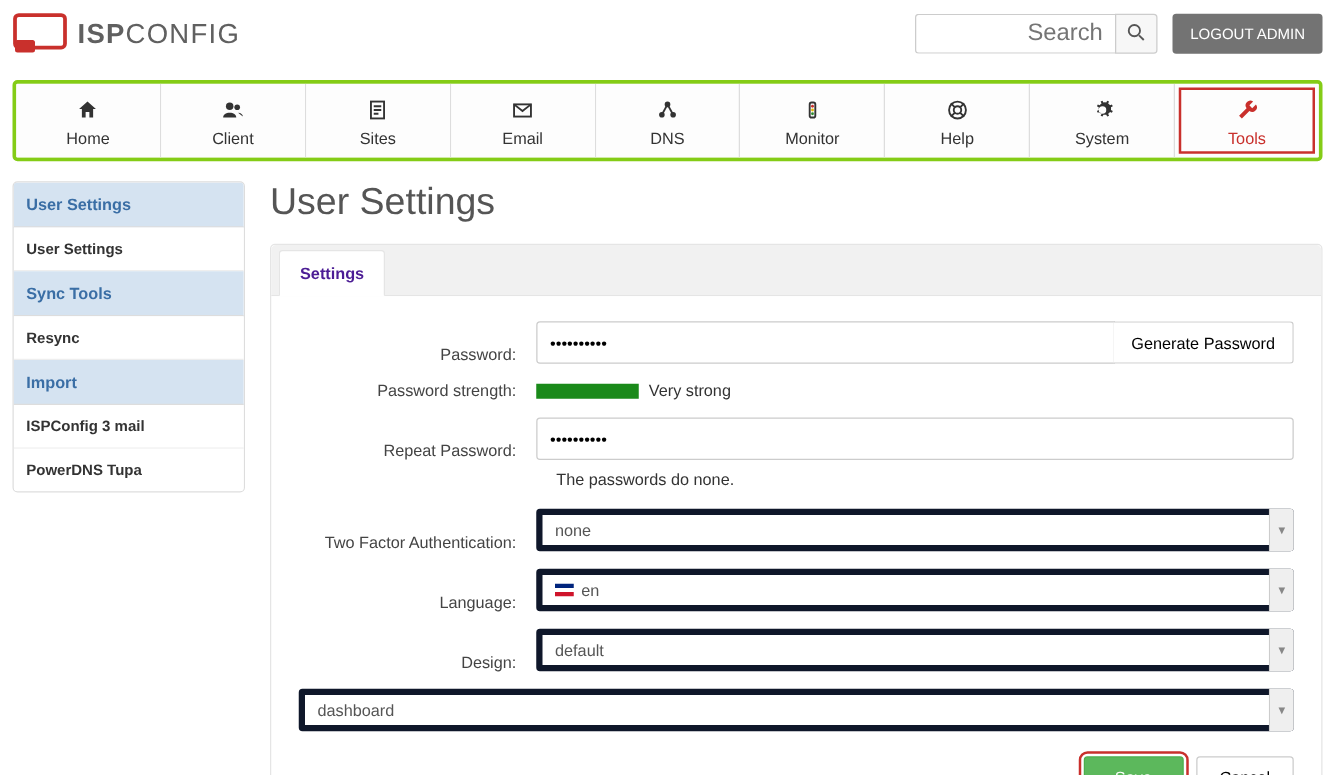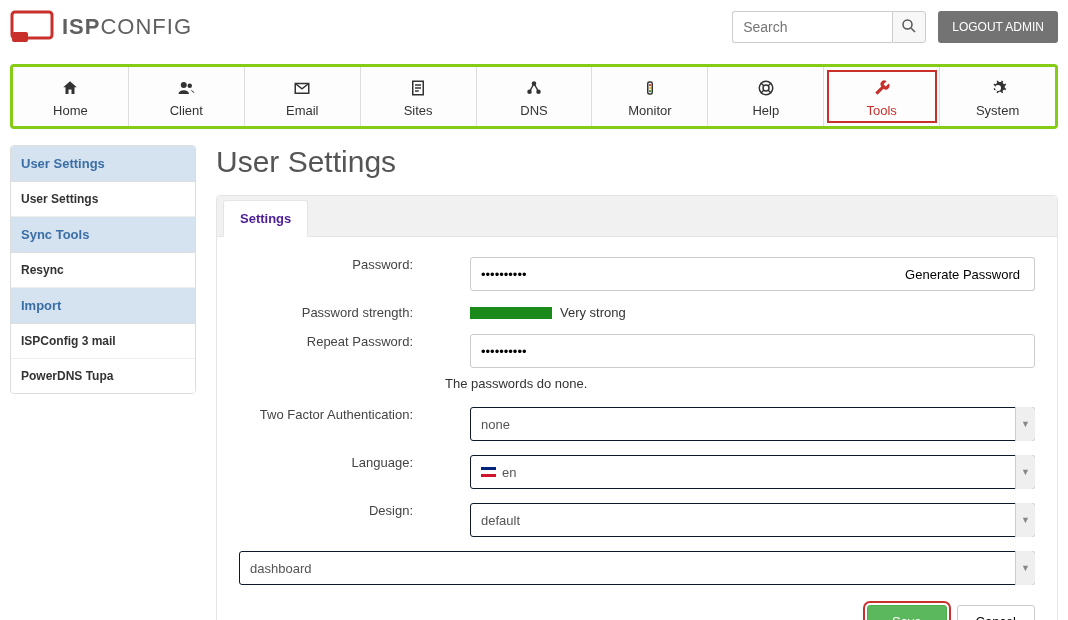--- a/index.html
+++ b/index.html
@@ -6,21 +6,21 @@
     body { font-family: -apple-system, BlinkMacSystemFont, "Segoe UI", Helvetica, Arial, sans-serif; font-size: 13px; background: #ffffff; color: #333; }
 
     
     .header { display: flex; align-items: center; justify-content: space-between; padding: 10px 10px 20px 10px; }
     .logo-wrap { display: flex; align-items: center; gap: 8px; }
     .logo-icon svg { display: block; }
     .brand { font-size: 22px; letter-spacing: 1px; color: #606060; font-weight: 400; }
     .brand strong { font-weight: 700; }
     .header-right { display: flex; align-items: center; gap: 12px; }
     .search-group { display: flex; }
-    .search-input { width: 160px; height: 32px; border: 1px solid #ccc; border-right: none; border-radius: 3px 0 0 3px; padding: 12px 10px; font-size: 14px; outline: none; }
+    .search-input { width: 160px; height: 32px; border: 1px solid #ccc; border-right: none; border-radius: 3px 0 0 3px; padding: 12px 10px; font-size: 19px; outline: none; text-align: right; }
     .search-btn { width: 34px; height: 32px; border: 1px solid #ccc; background: #f7f7f7; border-radius: 0 3px 3px 0; cursor: pointer; display: flex; align-items: center; justify-content: center; }
     .logout-btn { height: 32px; padding: 0 14px; background: #737373; color: #fff; border: none; border-radius: 3px; font-size: 12px; cursor: pointer; }
 
     
     .main-nav { display: flex; border: 3px solid #84cc16; border-radius: 4px; overflow: hidden; margin: 0 10px; }
     .nav-item { flex: 1; text-align: center; padding: 10px 0 8px 0; border-right: 1px solid #ddd; cursor: pointer; background: #fdfdfd; }
     .nav-item:last-child { border-right: none; }
     .nav-item .nav-icon { height: 22px; display: flex; align-items: center; justify-content: center; font-size: 18px; color: #333; }
     .nav-item .nav-label { font-size: 13px; margin-top: 4px; }
     .nav-item.active { outline: 2px solid #c9302c; outline-offset: -5px; }
@@ -36,34 +36,34 @@
     
     .content { flex: 1; }
     .page-title { font-size: 30px; font-weight: 400; color: #555; margin-bottom: 16px; }
 
     .panel { border: 1px solid #e5e5e5; border-radius: 4px; }
     .tabs { background: #f1f1f1; border-bottom: 1px solid #e5e5e5; display: flex; border-radius: 4px 4px 0 0; }
     .tab { padding: 10px 16px; font-weight: 600; font-size: 13px; color: #4c1d95; cursor: pointer; }
     .tab.active { background: #fff; border: 1px solid #e5e5e5; border-bottom-color: #fff; border-top-left-radius: 3px; border-top-right-radius: 3px; margin-bottom: -1px; margin-left: 6px; margin-top: 4px; }
 
     .form { padding: 20px 22px 22px 22px; }
-    .form-row { display: flex; align-items: flex-start; margin-bottom: 14px; gap: 41px; }
+    .form-row { display: flex; align-items: flex-end; margin-bottom: 14px; }
     .form-label { width: 190px; text-align: right; padding-right: 16px; color: #444; font-size: 13px; }
     .form-control-wrap { flex: 1; display: flex; align-items: center; gap: 0; }
     .text-input { flex: 1; height: 34px; border: 1px solid #ccc; border-radius: 3px; padding: 0 10px; font-size: 13px; }
     .gen-btn { height: 34px; padding: 0 14px; border: 1px solid #ccc; border-left: none; background: #fff; border-radius: 0 3px 3px 0; cursor: pointer; font-size: 13px; margin-left: -1px; }
     .pw-input-grouped { border-radius: 3px 0 0 3px; }
 
     .strength-bar { width: 82px; height: 12px; background: #1a8a1a; margin-right: 8px; }
     .strength-text { font-size: 13px; }
 
     .hint { padding-left: 206px; color: #333; font-size: 13px; margin-top: -6px; margin-bottom: 16px; }
 
     .select-wrap { flex: 1; position: relative; }
-    .select-box { width: 100%; height: 34px; border: 1px solid #0f172a; border-radius: 3px; background: #fff; padding: 0 30px 0 10px; font-size: 13px; display: flex; align-items: center; color: #555; cursor: pointer; }
+    .select-box { width: 100%; height: 34px; border: 5px solid #0f172a; border-radius: 3px; background: #fff; padding: 0 30px 0 10px; font-size: 13px; display: flex; align-items: center; color: #555; cursor: pointer; }
     .select-caret { position: absolute; right: 0; top: 0; width: 20px; height: 34px; border-left: 1px solid #ccc; background: #efefef; border-radius: 0 3px 3px 0; display: flex; align-items: center; justify-content: center; color: #888; font-size: 9px; }
 
     .flag { width: 15px; height: 10px; display: inline-block; margin-right: 6px; position: relative; background: linear-gradient(to bottom, #00247d 0 33%, #fff 33% 66%, #cf142b 66% 100%); }
 
     .form-actions { display: flex; justify-content: flex-end; gap: 10px; margin-top: 20px; }
     .save-btn { height: 32px; padding: 0 24px; background: #5cb85c; border: 1px solid #4cae4c; color: #fff; border-radius: 3px; cursor: pointer; outline: 2px solid #c9302c; outline-offset: 2px; font-size: 13px; }
     .cancel-btn { height: 32px; padding: 0 18px; background: #fff; border: 1px solid #ccc; border-radius: 3px; cursor: pointer; font-size: 13px; }
 
     .icon-svg { width: 18px; height: 18px; }
   </style>
@@ -114,36 +114,36 @@
           <path d="M2 20c0-3 3-5 7-5s7 2 7 5z"></path>
           <circle cx="17" cy="9" r="3"></circle>
           <path d="M23 19c0-2-2-4-5-4"></path>
         </svg>
     </div>
     <div class="nav-label">Client</div>
   </div>
   <div class="nav-item">
     <div class="nav-icon">
       <svg class="icon-svg" viewBox="0 0 24 24" fill="none" stroke="#333" stroke-width="2">
-          <rect x="3" y="6" width="18" height="13"></rect>
-          <path d="M3 6l9 7 9-7"></path>
-        </svg>
-    </div>
-    <div class="nav-label">Email</div>
-  </div>
-  <div class="nav-item">
-    <div class="nav-icon">
-      <svg class="icon-svg" viewBox="0 0 24 24" fill="none" stroke="#333" stroke-width="2">
           <rect x="5" y="3" width="14" height="18"></rect>
           <line x1="8" y1="8" x2="16" y2="8"></line>
           <line x1="8" y1="12" x2="16" y2="12"></line>
           <line x1="8" y1="16" x2="13" y2="16"></line>
         </svg>
     </div>
     <div class="nav-label">Sites</div>
+  </div>
+  <div class="nav-item">
+    <div class="nav-icon">
+      <svg class="icon-svg" viewBox="0 0 24 24" fill="none" stroke="#333" stroke-width="2">
+          <rect x="3" y="6" width="18" height="13"></rect>
+          <path d="M3 6l9 7 9-7"></path>
+        </svg>
+    </div>
+    <div class="nav-label">Email</div>
   </div>
   <div class="nav-item">
     <div class="nav-icon">
       <svg class="icon-svg" viewBox="0 0 24 24" fill="#333">
           <circle cx="12" cy="6" r="3"></circle>
           <circle cx="6" cy="17" r="3"></circle>
           <circle cx="18" cy="17" r="3"></circle>
           <line x1="12" y1="6" x2="6" y2="17" stroke="#333" stroke-width="2"></line>
           <line x1="12" y1="6" x2="18" y2="17" stroke="#333" stroke-width="2"></line>
         </svg>
@@ -167,35 +167,35 @@
           <circle cx="12" cy="12" r="9"></circle>
           <circle cx="12" cy="12" r="4"></circle>
           <line x1="5" y1="5" x2="9" y2="9"></line>
           <line x1="15" y1="15" x2="19" y2="19"></line>
           <line x1="19" y1="5" x2="15" y2="9"></line>
           <line x1="9" y1="15" x2="5" y2="19"></line>
         </svg>
     </div>
     <div class="nav-label">Help</div>
   </div>
+  <div class="nav-item">
+    <div class="nav-icon">
+      <svg class="icon-svg" viewBox="0 0 24 24" fill="#333">
+          <path d="M12 8a4 4 0 100 8 4 4 0 000-8zm9 4l2 1-1 2-2-1a8 8 0 01-2 2l1 2-2 1-1-2a8 8 0 01-3 0l-1 2-2-1 1-2a8 8 0 01-2-2l-2 1-1-2 2-1a8 8 0 010-3l-2-1 1-2 2 1a8 8 0 012-2l-1-2 2-1 1 2a8 8 0 013 0l1-2 2 1-1 2a8 8 0 012 2l2-1 1 2-2 1a8 8 0 010 3z"></path>
+        </svg>
+    </div>
+    <div class="nav-label">System</div>
+  </div>
   <div class="nav-item active">
     <div class="nav-icon">
       <svg class="icon-svg" viewBox="0 0 24 24" fill="#c9302c">
           <path d="M21 6l-4 4-3-3 4-4a5 5 0 00-7 7l-8 8 3 3 8-8a5 5 0 007-7z"></path>
         </svg>
     </div>
     <div class="nav-label">Tools</div>
-  </div>
-  <div class="nav-item">
-    <div class="nav-icon">
-      <svg class="icon-svg" viewBox="0 0 24 24" fill="#333">
-          <path d="M12 8a4 4 0 100 8 4 4 0 000-8zm9 4l2 1-1 2-2-1a8 8 0 01-2 2l1 2-2 1-1-2a8 8 0 01-3 0l-1 2-2-1 1-2a8 8 0 01-2-2l-2 1-1-2 2-1a8 8 0 010-3l-2-1 1-2 2 1a8 8 0 012-2l-1-2 2-1 1 2a8 8 0 013 0l1-2 2 1-1 2a8 8 0 012 2l2-1 1 2-2 1a8 8 0 010 3z"></path>
-        </svg>
-    </div>
-    <div class="nav-label">System</div>
   </div>
 </div>
 
 <div class="layout">
 
   <div class="sidebar">
     <div class="side-header">User Settings</div>
     <div class="side-link">User Settings</div>
     <div class="side-header">Sync Tools</div>
     <div class="side-link">Resync</div>

